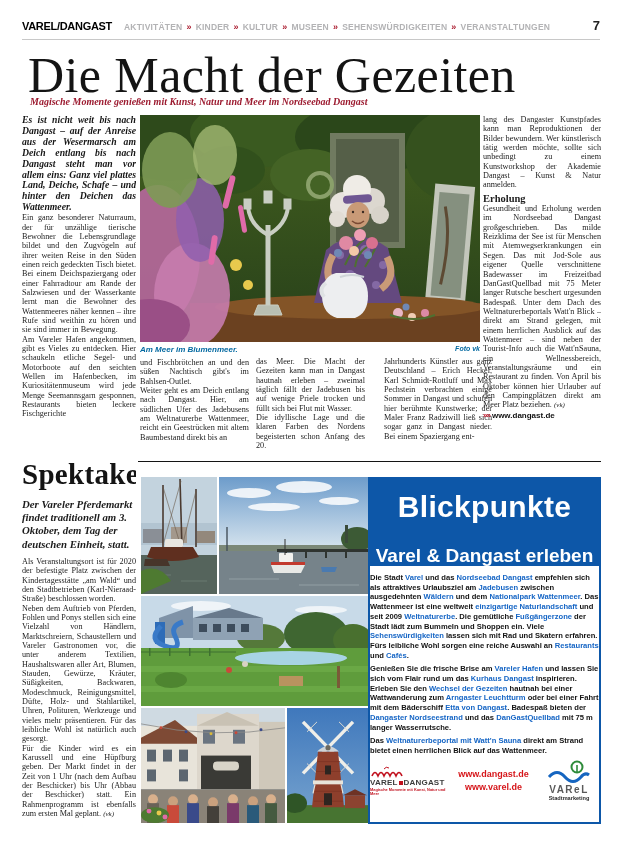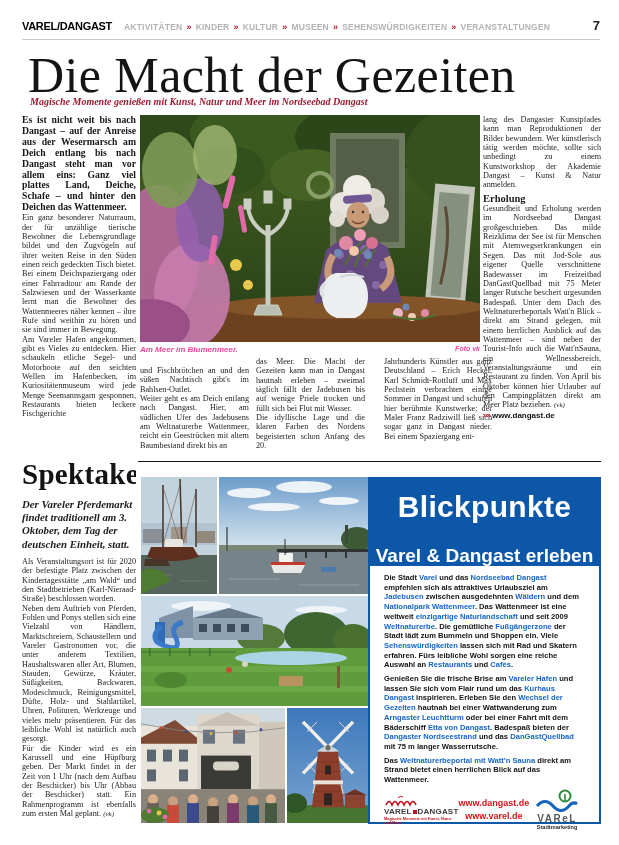--- a/index.html
+++ b/index.html
@@ -21,40 +21,40 @@
 
   
   .headline{position:absolute;left:28px;top:46px;font-size:50px;font-weight:400;
             letter-spacing:0.4px;color:#141414;font-family:"Liberation Serif",serif}
   .subtitle{position:absolute;left:30px;top:96px;font-style:italic;font-weight:bold;
             font-size:10px;color:#9c1b30}
 
   
   .col{position:absolute;font-size:8.2px;line-height:9.35px;text-align:justify;color:#1d1d1d}
   .col p{margin:0}
-  .lede{font-size:9.7px;line-height:10.9px;font-weight:bold;color:#161616}
+  .lede{font-size:9.7px;line-height:10.9px;font-style:italic;font-weight:bold;color:#161616}
   .col1{left:22px;top:115px;width:114px;height:343px;overflow:hidden}
-  .col2{left:140px;top:366px;width:109px;height:101px;overflow:hidden}
+  .col2{left:140px;top:358px;width:109px;height:101px;overflow:hidden}
   .col3{left:256px;top:357px;width:109px;height:101px;overflow:hidden}
   .col4{left:384px;top:357px;width:108px;height:101px;overflow:hidden}
   .col5{left:483px;top:115px;width:118px;height:343px;overflow:hidden}
   .subhead2{font-family:"Liberation Serif",serif;font-weight:bold;font-size:10.5px;
             margin:4px 0 1px;text-align:left}
   .credit{font-style:italic;font-size:7px}
   .linkline{margin-top:2px;font-family:"Liberation Sans",sans-serif;font-weight:bold;
             font-size:8px;text-align:left}
   .arrows{color:#c0182b;letter-spacing:-1px;margin-right:2px}
   .linkurl{color:#111;text-decoration:none}
 
   
   .mainphoto{position:absolute;left:140px;top:115px;width:340px;height:227px;overflow:hidden}
   .mainphoto svg{display:block;width:100%;height:100%}
   .captionbar{position:absolute;left:140px;top:345px;width:340px;display:flex;
               justify-content:space-between;font-family:"Liberation Sans",sans-serif;
-              font-weight:bold;font-style:italic;color:#ec4899}
+              font-weight:bold;font-style:italic;color:#0369a1}
   .cap-left{font-size:8px}
   .cap-right{font-size:7px}
 
   
   .rule{position:absolute;left:138px;top:461px;width:463px;height:0;
         border:none;border-top:1.5px solid #141414}
 
   
   .spektakel{position:absolute;left:22px;top:458px;width:114px;height:386px;overflow:hidden}
   .spk-title{font-size:29px;font-weight:bold;letter-spacing:0.3px;color:#141414;margin-bottom:7px}
@@ -70,21 +70,21 @@
   .ph-street{left:141px;top:708px;width:144px;height:115px}
   .ph-mill{left:287px;top:708px;width:81px;height:115px}
 
   
   .blickbox{position:absolute;left:368px;top:477px;width:233px;height:347px;
             font-family:"Liberation Sans",sans-serif}
   .bluehead{height:89px;background:#0d57a8;color:#fff;text-align:center}
   .bp-title{font-size:30px;font-weight:bold;padding-top:13px;letter-spacing:0.3px}
   .bp-sub{font-size:19px;font-weight:bold;margin-top:21px}
   .boxbody{height:258px;background:#fff;border:2px solid #0d57a8;border-top:none;
-           padding:7px 14px 3px;font-weight:bold;font-size:7.6px;line-height:9.7px;color:#131313}
+           padding:7px 0 3px;font-weight:bold;font-size:7.6px;line-height:9.7px;color:#131313}
   .boxbody p{margin:0 0 4px}
   .hl{color:#1565c5}
 
   .logos{display:flex;align-items:center;justify-content:space-between;margin-top:4px}
   .logo-vd{width:78px;line-height:1}
   .vd-name{font-size:8px;font-weight:bold;color:#3c3c3c;letter-spacing:0.2px;white-space:nowrap}
   .redsq{display:inline-block;width:4px;height:4px;background:#c1121f;margin:0 1px}
   .vd-tag{font-size:3.9px;color:#c1121f;font-weight:bold;margin-top:1px}
   .urls{text-align:center;color:#d6161a;font-size:9px;font-weight:bold;line-height:13px}
   .logo-sm{width:60px;text-align:center;line-height:1}

